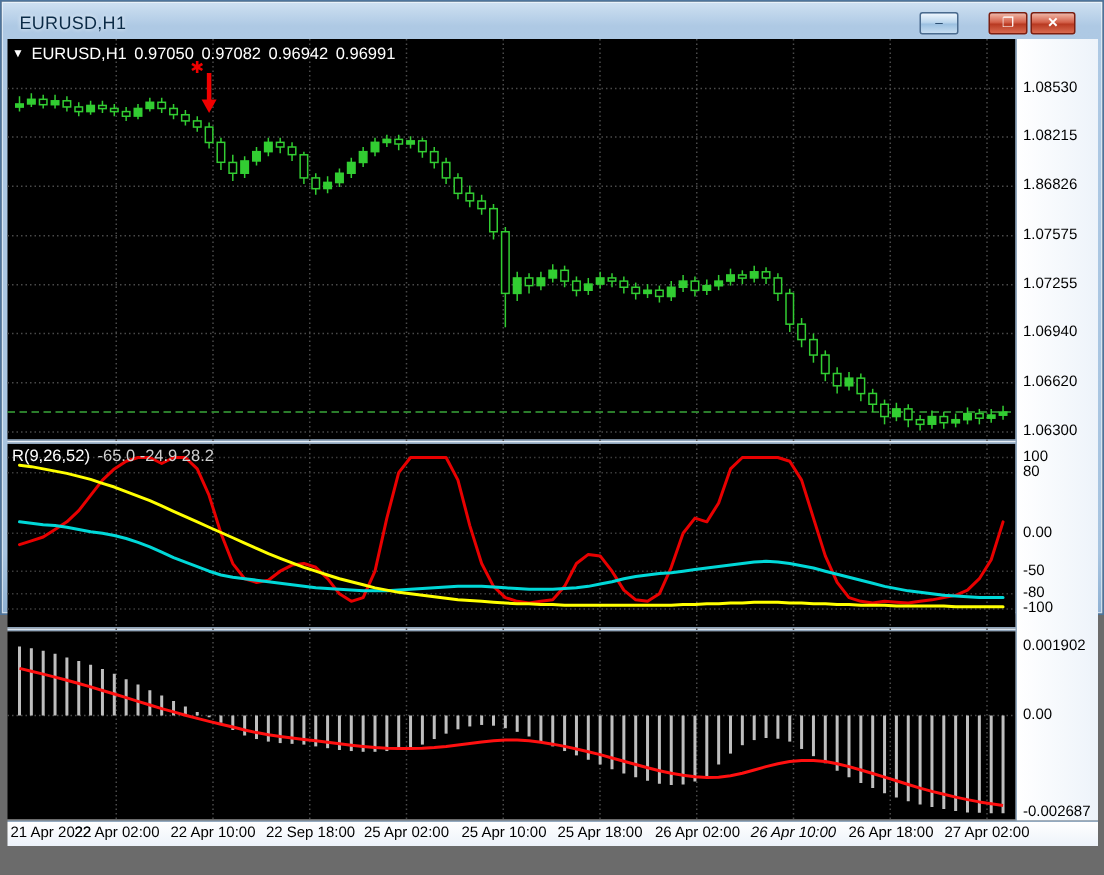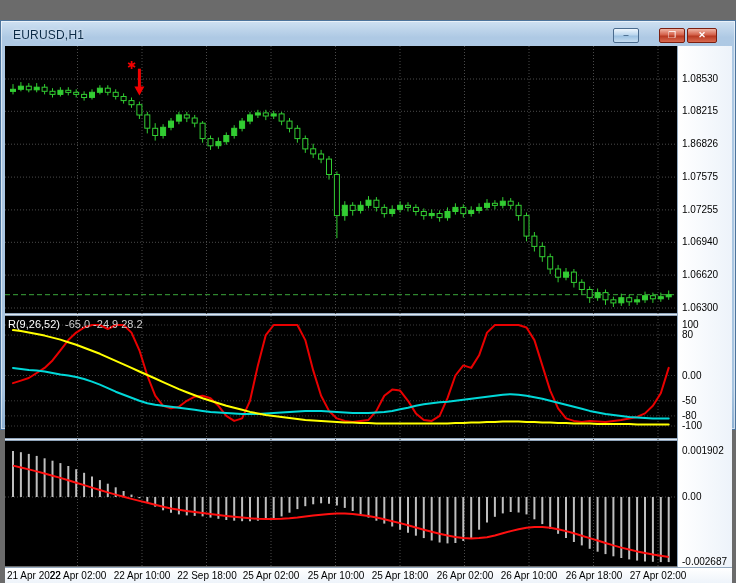--- a/index.html
+++ b/index.html
@@ -2,21 +2,21 @@
 <html><head>
 <meta charset="utf-8">
 <style>
   * { margin:0; padding:0; box-sizing:border-box; }
   html,body { width:736px; height:583px; overflow:hidden; background:#6b6b6b;
               font-family:"Liberation Sans", sans-serif; }
 
   .window { position:relative; width:736px; height:410px;
             background:linear-gradient(180deg,#cfe1f2 0%,#aec9e4 4%,#a7c4e0 90%,#8fb1d3 100%);
             border:1px solid #4d749c;
-            box-shadow:inset 0 0 0 1px rgba(255,255,255,.55);margin-top:20px; }
+            box-shadow:inset 0 0 0 1px rgba(255,255,255,.55); }
 
   
   .titlebar { position:absolute; left:2px; top:2px; right:2px; height:22px; }
   .title { position:absolute; left:10px; top:5px; font-size:12px; color:#0b2b47;
            text-shadow:0 0 3px rgba(255,255,255,.9); letter-spacing:.2px; }
   .wbtn { position:absolute; top:5px; height:15px; font-size:9px; line-height:12px;
           border-radius:2px; cursor:default; padding:0; text-align:center; }
   .wbtn span { position:relative; top:-1px; }
   .btn-min { right:94px; width:26px;
              background:linear-gradient(#eef6fd,#bcd7ee 45%,#9cc1e1 55%,#c6ddf1);
@@ -375,20 +375,23 @@
         <line x1="628.2" y1="476.0" x2="628.2" y2="538.4" stroke="#bfbfbf" stroke-width="2"></line>
         <line x1="636.1" y1="476.0" x2="636.1" y2="539.6" stroke="#bfbfbf" stroke-width="2"></line>
         <line x1="644.0" y1="476.0" x2="644.0" y2="540.6" stroke="#bfbfbf" stroke-width="2"></line>
         <line x1="651.9" y1="476.0" x2="651.9" y2="540.8" stroke="#bfbfbf" stroke-width="2"></line>
         <line x1="659.8" y1="476.0" x2="659.8" y2="541.1" stroke="#bfbfbf" stroke-width="2"></line>
         <line x1="667.7" y1="476.0" x2="667.7" y2="541.1" stroke="#bfbfbf" stroke-width="2"></line>
       </g>
       <polyline points="12.0,444.6 19.9,446.5 27.8,448.4 35.7,450.4 43.6,452.5 51.5,454.7 59.4,456.9 67.3,459.3 75.2,461.7 83.1,464.1 91.0,466.6 98.9,469.0 106.8,471.4 114.7,473.6 122.6,475.8 130.5,477.9 138.4,479.9 146.3,481.8 154.2,483.7 162.1,485.7 170.0,487.4 177.9,488.8 185.8,490.0 193.7,491.0 201.6,492.0 209.5,492.9 217.4,493.9 225.3,494.9 233.2,495.8 241.1,496.6 249.0,497.3 256.9,497.8 264.8,498.0 272.7,498.0 280.6,497.8 288.5,497.3 296.4,496.6 304.3,495.6 312.2,494.6 320.1,493.7 328.0,492.9 335.9,492.4 343.8,492.4 351.7,492.9 359.6,493.9 367.5,495.1 375.4,496.6 383.3,498.3 391.2,500.2 399.1,502.1 407.0,504.3 414.9,506.5 422.8,508.7 430.7,510.8 438.6,512.8 446.5,514.5 454.4,515.9 462.3,516.9 470.2,517.4 478.1,517.1 486.0,516.2 493.9,514.5 501.8,512.3 509.7,510.1 517.6,508.2 525.5,506.7 533.4,506.0 541.3,506.0 549.2,506.7 557.1,508.2 565.0,510.1 572.9,512.3 580.8,514.7 588.7,517.1 596.6,519.5 604.5,522.0 612.4,524.4 620.3,526.6 628.2,528.5 636.1,530.4 644.0,532.1 651.9,533.6 659.8,534.8 667.7,536.0" fill="none" stroke="#ff1010" stroke-width="2" stroke-linejoin="round"></polyline>
     </svg>
 
+  <div class="overlay quote">
+    <span class="qarrow">▼</span><span>EURUSD,H1</span><span>0.97050</span><span>0.97082</span><span>0.96942</span><span>0.96991</span>
+  </div>
 
   <div class="overlay osc">
     <span>R(9,26,52)</span><span class="dimval">-65.0 -24.9 28.2</span>
   </div>
 
 
 <div class="axlab" style="top: 52px; left: 681px;">1.08530</div>
     <div class="axlab" style="top: 84px; left: 681px;">1.08215</div>
     <div class="axlab" style="top: 117px; left: 681px;">1.86826</div>
     <div class="axlab" style="top: 150px; left: 681px;">1.07575</div>
@@ -406,16 +409,16 @@
     <div class="axlab" style="top: 470px; left: 681px;">0.00</div>
     <div class="axlab" style="top: 535px; left: 681px;">-0.002687</div>
     <div class="axlab" style="top: 549px; left: 6px;">21 Apr 2022</div>
     <div class="axlab tc" style="top: 549px; left: 45px; width: 64px;">22 Apr 02:00</div>
     <div class="axlab tc" style="top: 549px; left: 109px; width: 64px;">22 Apr 10:00</div>
     <div class="axlab tc" style="top: 549px; left: 174px; width: 64px;">22 Sep 18:00</div>
     <div class="axlab tc" style="top: 549px; left: 238px; width: 64px;">25 Apr 02:00</div>
     <div class="axlab tc" style="top: 549px; left: 303px; width: 64px;">25 Apr 10:00</div>
     <div class="axlab tc" style="top: 549px; left: 367px; width: 64px;">25 Apr 18:00</div>
     <div class="axlab tc" style="top: 549px; left: 432px; width: 64px;">26 Apr 02:00</div>
-    <div class="axlab tc" style="top: 549px; left: 496px; width: 64px;">26 Apr 10:00</div>
+    <div class="axlab tc" style="top: 549px; left: 496px; width: 64px; font-style: italic;">26 Apr 10:00</div>
     <div class="axlab tc" style="top: 549px; left: 561px; width: 64px;">26 Apr 18:00</div>
     <div class="axlab tc" style="top: 549px; left: 625px; width: 64px;">27 Apr 02:00</div>
   </div>
 
 </body></html>

